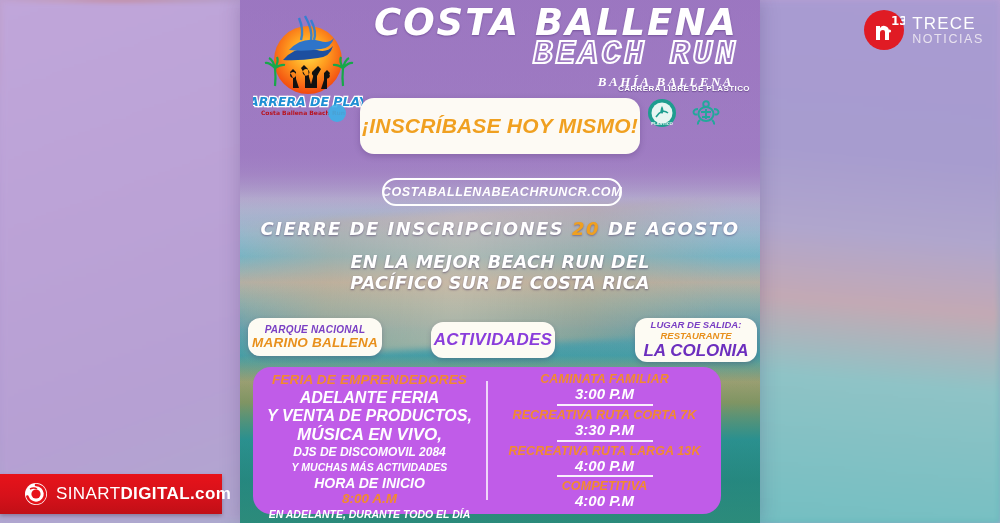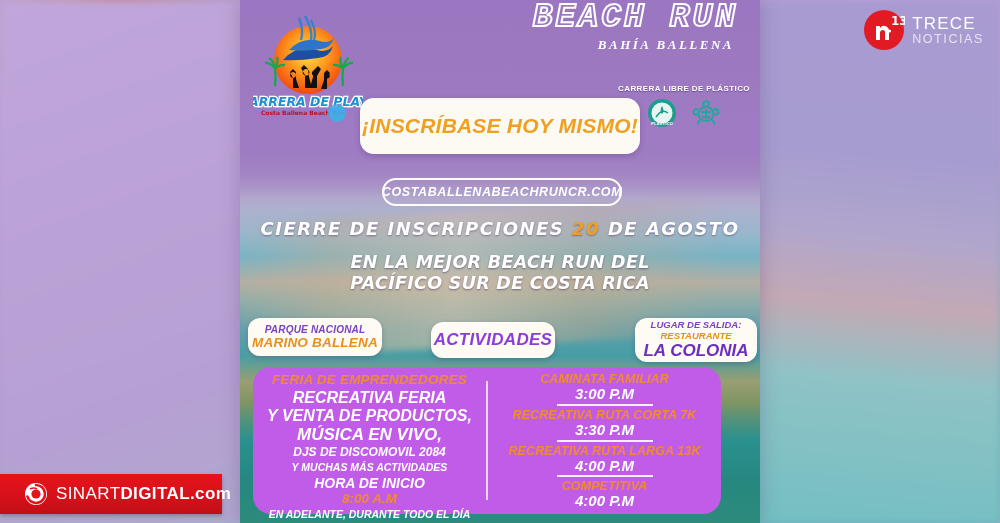--- a/index.html
+++ b/index.html
@@ -282,20 +282,21 @@
             <path d="M64 76 l0 -12 l4 -7 l-3 -3 l-4 4 l-1 7 l-3 11 z M62 58 a3.2 3.2 0 1 0 .1 0"></path>
             <path d="M74 77 l0 -10 l3 -6 l-3 -3 l-3 3 l0 7 l-3 9 z M74 61 a2.8 2.8 0 1 0 .1 0"></path>
           </g>
           <text x="55" y="94" text-anchor="middle" font-family="DejaVu Sans, sans-serif" font-size="12.5" font-weight="bold" font-style="italic" fill="#1f8fd4" stroke="#ffffff" stroke-width="2.6" paint-order="stroke">CARRERA DE PLAYA</text>
           <text x="50" y="103" text-anchor="middle" font-family="DejaVu Sans, sans-serif" font-size="6" font-weight="bold" fill="#b8141e">Costa Ballena Beach Run</text>
           <circle cx="84" cy="101" r="9" fill="#3db0e8" opacity=".9"></circle>
         </svg>
       </div>
 
       <div class="title-block">
+        <div class="t-main">COSTA BALLENA</div>
         <div class="t-sub">BEACH RUN</div>
         <div class="t-sub2">BAHÍA BALLENA</div>
       </div>
 
       <div class="plastic-free">
         <div class="pf-label">CARRERA LIBRE DE PLÁSTICO</div>
         <div class="pf-badges">
           <span>
             <svg width="30" height="30" viewBox="0 0 30 30" xmlns="http://www.w3.org/2000/svg">
               <circle cx="15" cy="15" r="14" fill="#1e9d8f"></circle>
@@ -347,21 +348,21 @@
       <div class="pill pill-right">
         <span class="pr-a">LUGAR DE SALIDA:</span>
         <span class="pr-b">RESTAURANTE</span>
         <span class="pr-c">LA COLONIA</span>
       </div>
 
       <div class="panel">
 
         <div class="panel-col">
           <div class="pc-head">FERIA DE EMPRENDEDORES</div>
-          <div class="pc-l1">RECREATIVA FERIA</div>
+          <div class="pc-l1">ADELANTE FERIA</div>
           <div class="pc-l2">Y VENTA DE PRODUCTOS,</div>
           <div class="pc-l3">MÚSICA EN VIVO,</div>
           <div class="pc-l4">DJS DE DISCOMOVIL 2084</div>
           <div class="pc-l5">Y MUCHAS MÁS ACTIVIDADES</div>
           <div class="pc-l6">HORA DE INICIO</div>
           <div class="pc-time-orange">8:00 A.M</div>
           <div class="pc-l8">EN ADELANTE, DURANTE TODO EL DÍA</div>
         </div>
 
         <div class="panel-divider"></div>

